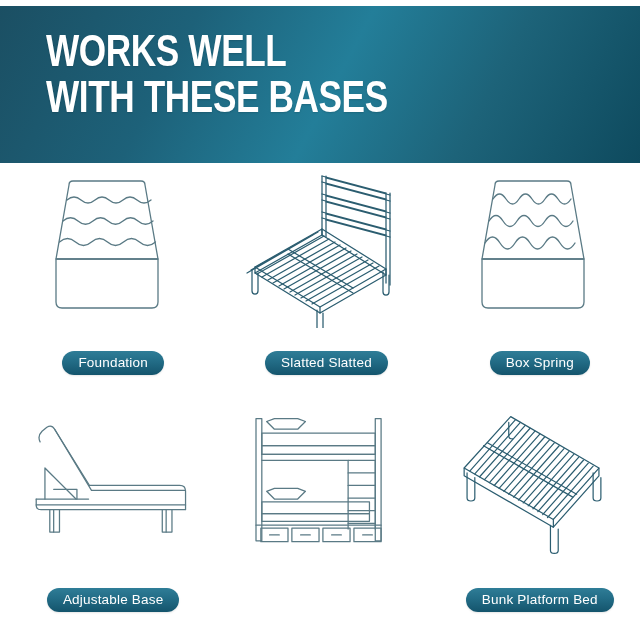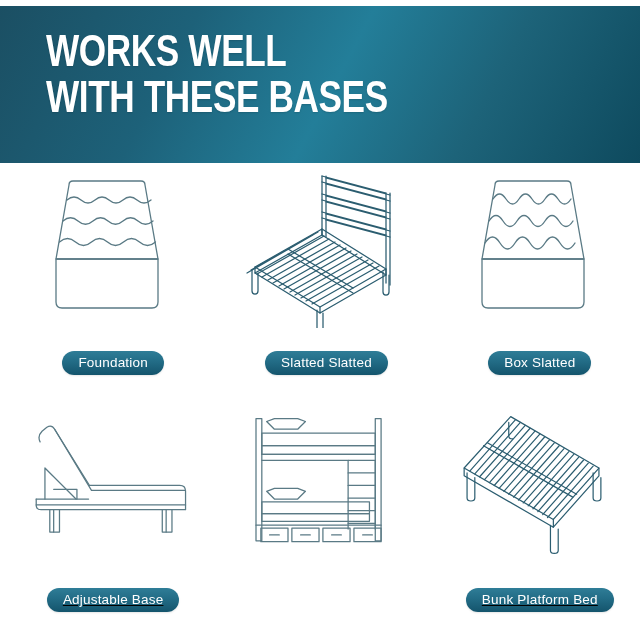--- a/index.html
+++ b/index.html
@@ -86,21 +86,21 @@
     box-shadow: 0 1px 2px rgba(0,0,0,0.10);
     line-height: 15px;
   }
   .pill-wrap {
     position: absolute;
     bottom: 30px;
     left: 13px; right: 0;
     display: flex;
     justify-content: center;
   }
-  .row2 .pill-wrap { bottom: 34px; text-decoration: underline; }
+  .row2 .pill-wrap { bottom: 34px; }
 </style>
 </head>
 <body>
 
 <div class="page">
 
   <div class="header">
     <div class="header-title">WORKS WELL
 WITH THESE BASES</div>
   </div>
@@ -162,21 +162,21 @@
       <svg class="art" viewBox="0 0 190 165">
         <g fill="none" stroke="#5a7a85" stroke-width="1.3" stroke-linejoin="round" stroke-linecap="round">
           <path d="M57 22 Q57 18 61 18 L129 18 Q133 18 133 22 L146 96 L44 96 Z"></path>
           <path d="M44 96 L146 96 L146 139 Q146 145 140 145 L50 145 Q44 145 44 139 Z"></path>
           <path d="M55 36 q6.5 -10 13 0 t13 0 t13 0 t13 0 t13 0 t13 0"></path>
           <path d="M51 58 q7 -11 14 0 t14 0 t14 0 t14 0 t14 0 t14 0"></path>
           <path d="M47 80 q7.5 -12 15 0 t15 0 t15 0 t15 0 t15 0 t15 0"></path>
         </g>
       </svg>
       <div class="pill-wrap">
-        <span class="pill">Box Slatted</span>
+        <span class="pill">Box Spring</span>
       </div>
     </div>
 
     <div class="cell row2">
       <svg class="art" viewBox="0 0 190 165">
         <g fill="none" stroke="#5a7a85" stroke-width="1.3" stroke-linejoin="round" stroke-linecap="round">
 
           <path d="M26 38 Q23 32 28 27 L33 23 Q38 20 41 25 L77 83 L170 83 Q176 83 176 89 L176 108 L27 108 Q22 108 22 103 L22 97"></path>
 
           <path d="M41 25 L79 88 L176 88"></path>

